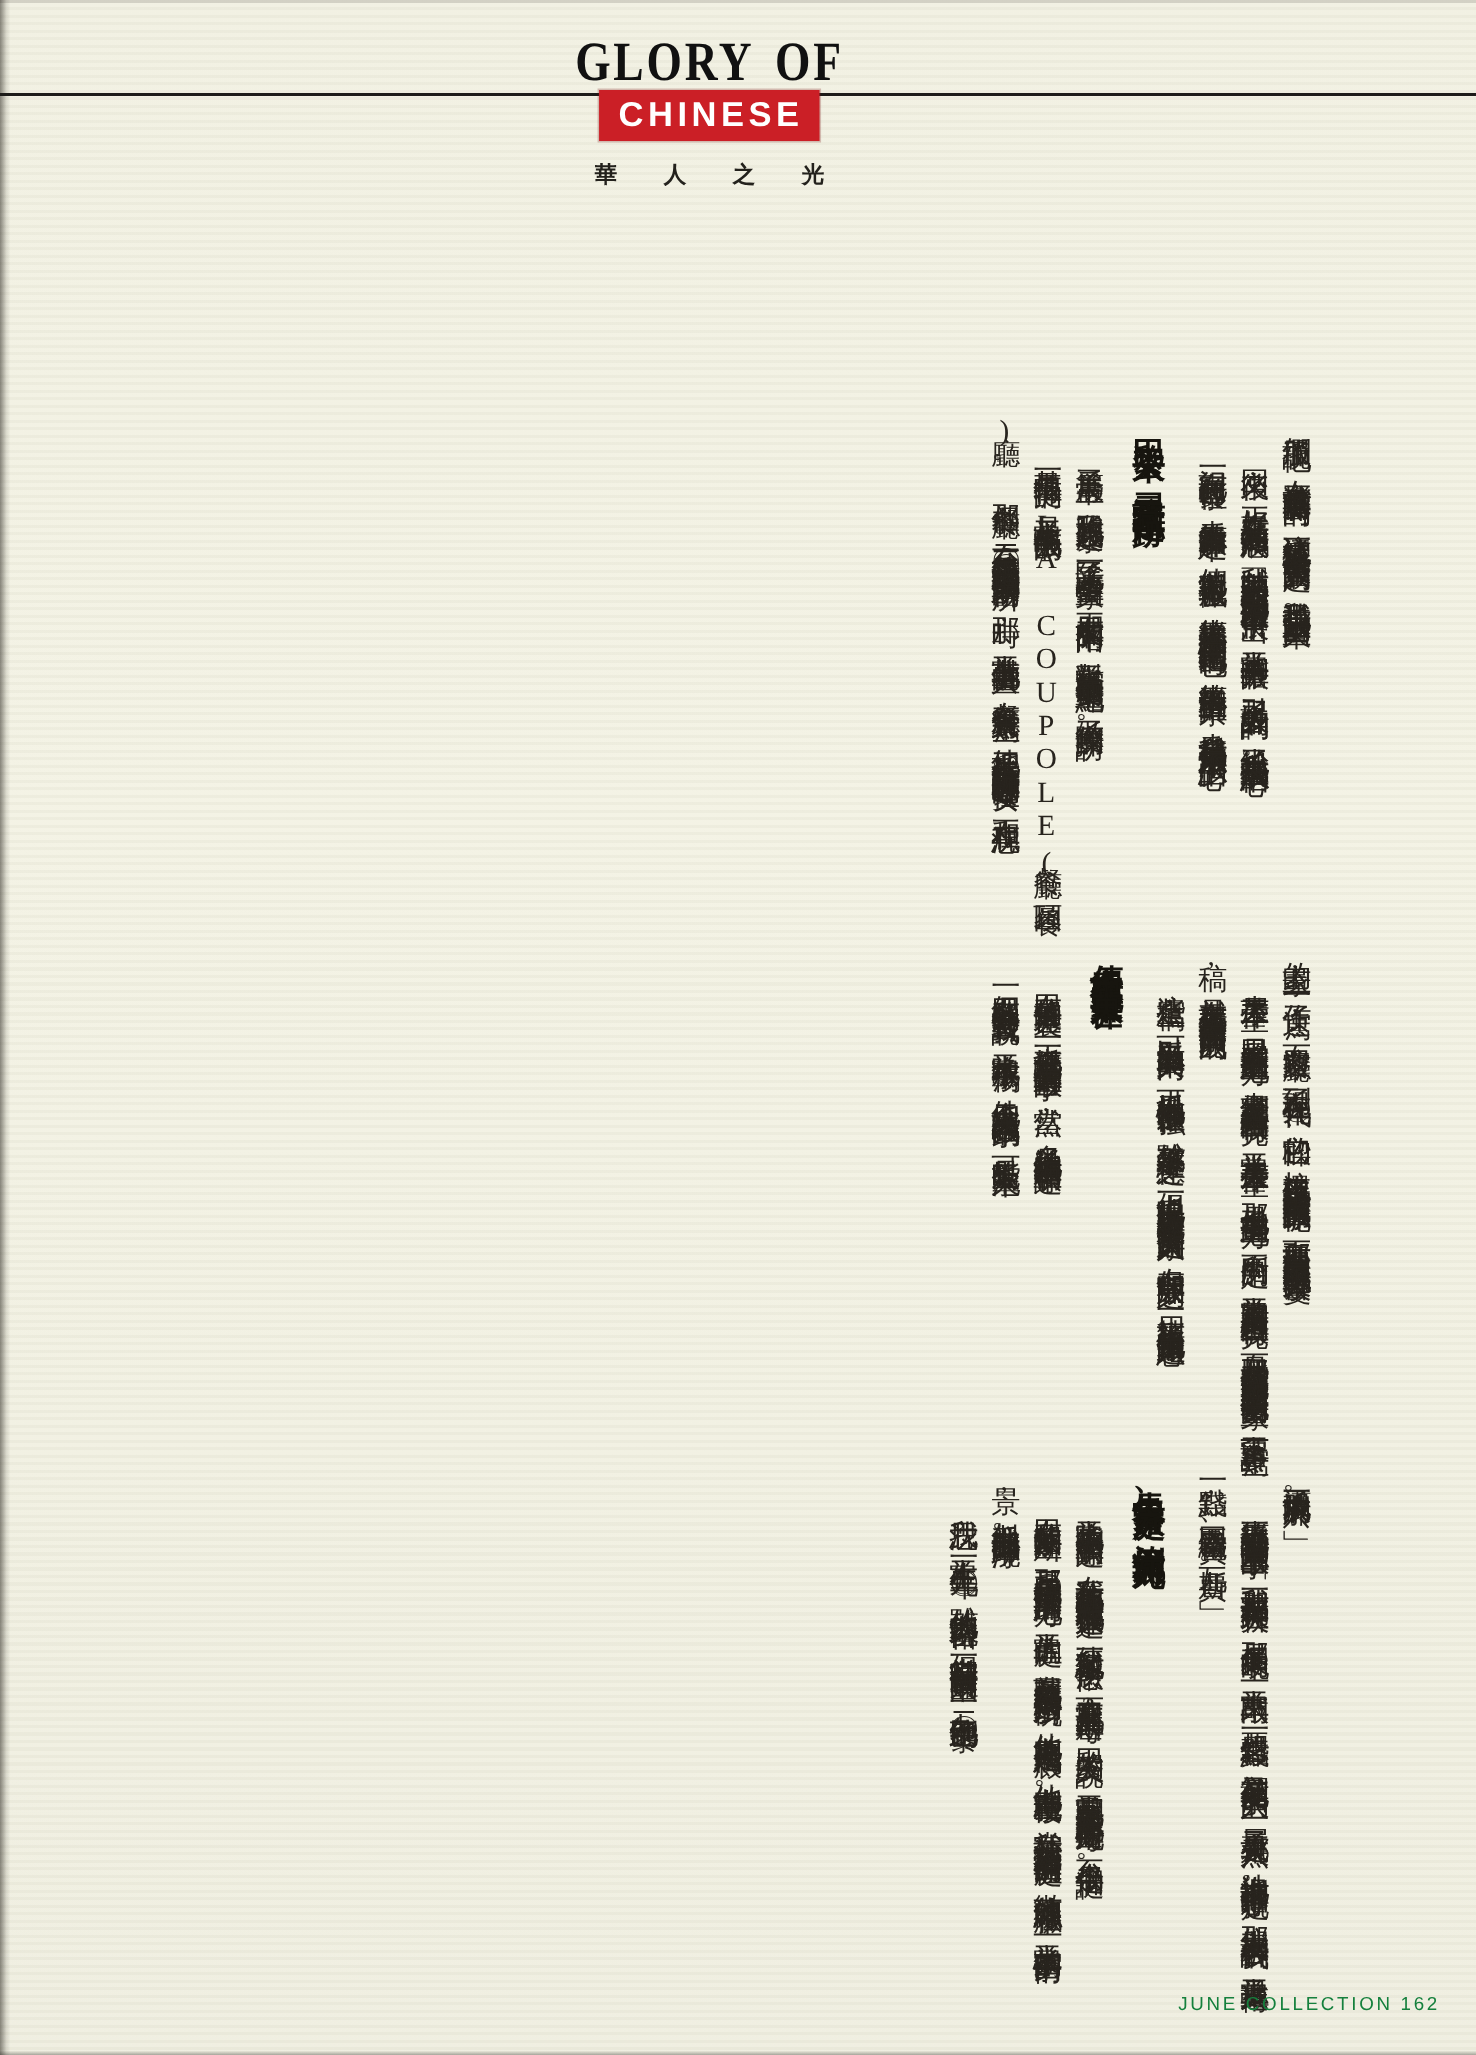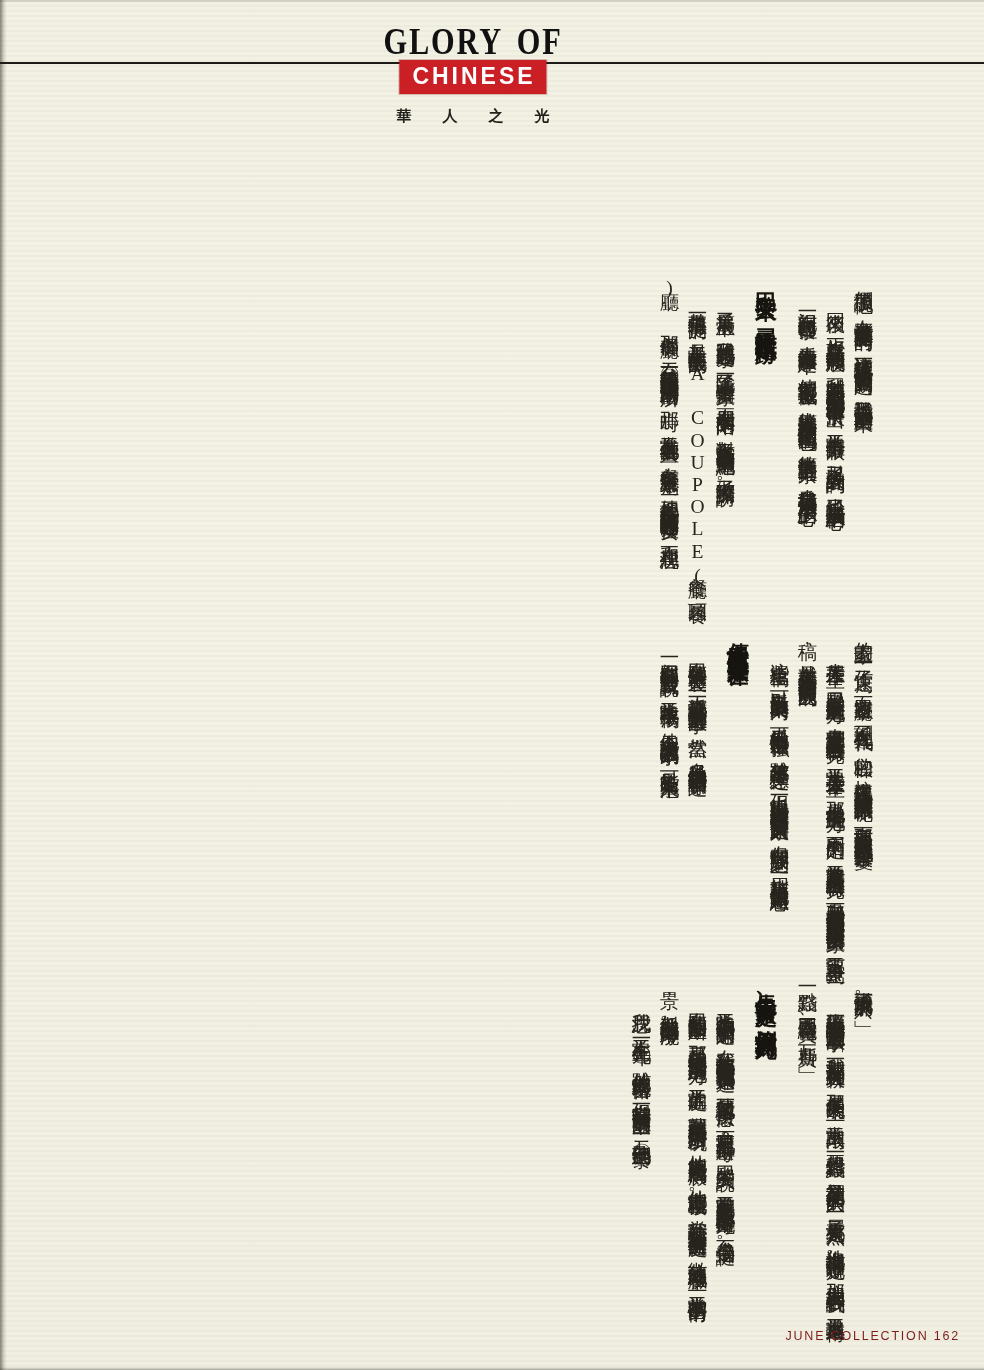--- a/index.html
+++ b/index.html
@@ -57,21 +57,21 @@
     margin:0 12px;
     font-family:"Liberation Sans","DejaVu Sans",sans-serif;
     font-size:22px;font-weight:bold;letter-spacing:2px;line-height:30px;
     color:#17150f;
   }
 
   
   .folio{
     position:absolute;top:1329px;right:24px;
     font-family:"Liberation Sans","DejaVu Sans",sans-serif;
-    font-size:12.5px;letter-spacing:1.8px;color:#7f1d1d;
+    font-size:12.5px;letter-spacing:1.8px;color:#15803d;
   }
 </style>
 </head>
 <body>
 
 <div class="edge-left"></div>
 <div class="edge-top"></div>
 <div class="edge-bottom"></div>
 
 <div class="masthead">

